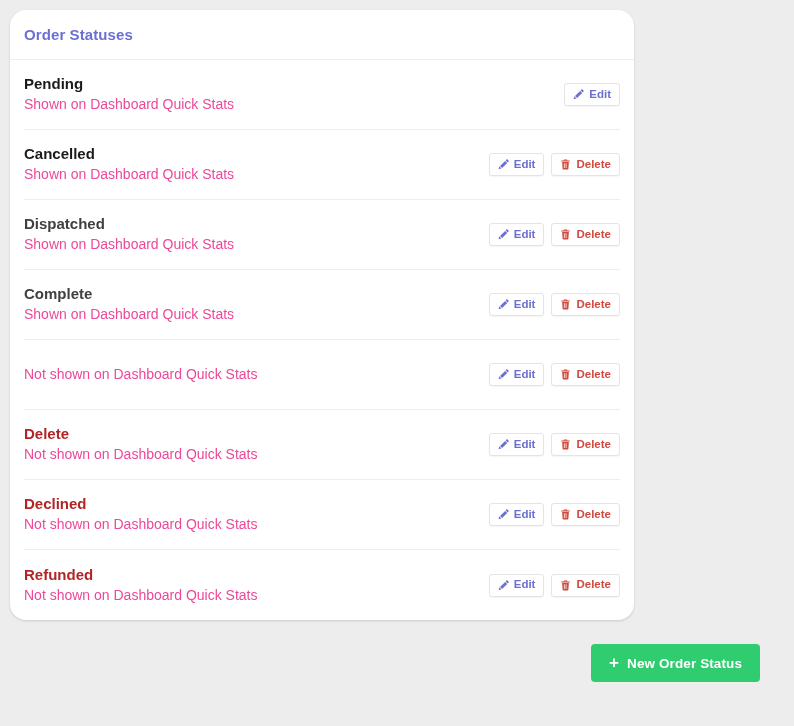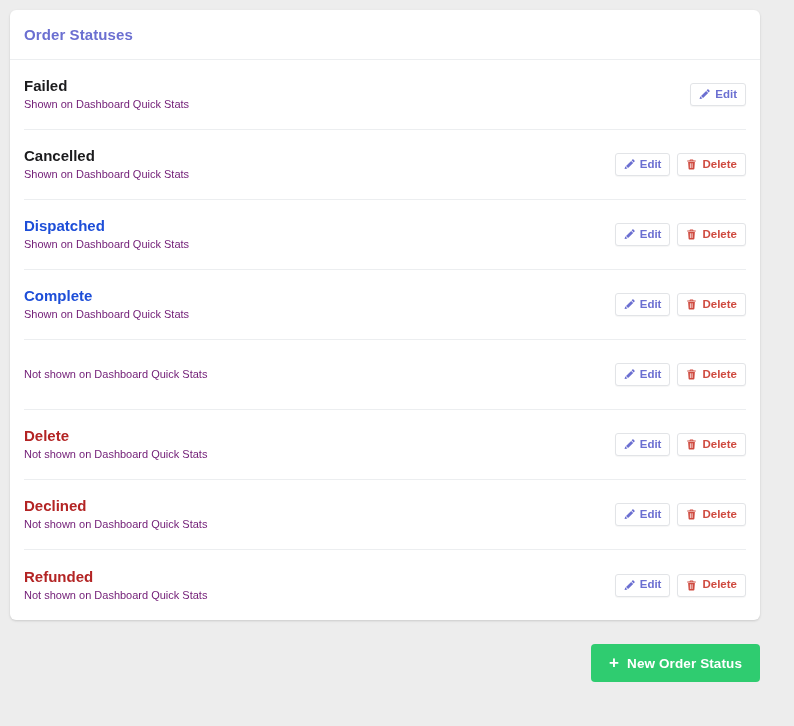--- a/index.html
+++ b/index.html
@@ -14,23 +14,23 @@
 
   .page {
     width: 794px;
     height: 726px;
     position: relative;
     padding: 10px;
   }
 
   
   .card {
-    width: 750px;
+    width: 624px;
     background: #ffffff;
-    border-radius: 6px;
+    border-radius: 16px;
     box-shadow: 0 1px 3px rgba(0,0,0,0.10), 0 1px 2px rgba(0,0,0,0.05);
     overflow: hidden;
   }
 
   .card-header {
     height: 50px;
     display: flex;
     align-items: center;
     padding: 0 14px;
     border-bottom: 1px solid #eceef0;
@@ -56,26 +56,26 @@
   .status-row:last-child { border-bottom: none; }
 
   .status-info { display: flex; flex-direction: column; gap: 3px; }
 
   .status-name {
     font-size: 15px;
     font-weight: 700;
     line-height: 1.2;
   }
   .status-name.neutral  { color: #1b1b1d; }
-  .status-name.success  { color: #1d4ed8; }
+  .status-name.success  { color: #404040; }
   .status-name.danger   { color: #b32424; }
 
   .status-sub {
-    font-size: 11px;
-    color: #701a75;
+    font-size: 14px;
+    color: #ec4899;
     line-height: 1.25;
   }
 
   .status-actions {
     display: flex;
     align-items: center;
     gap: 7px;
   }
 
   
@@ -140,21 +140,21 @@
 
   <div class="card">
 
     <div class="card-header">
       <span class="card-title">Order Statuses</span>
     </div>
 
     <div class="status-list">
         <div class="status-row">
           <div class="status-info">
-            <div class="status-name neutral">Failed</div>
+            <div class="status-name neutral">Pending</div>
             <div class="status-sub">Shown on Dashboard Quick Stats</div>
           </div>
           <div class="status-actions">
             <button class="btn-sm edit">
               <span>
                 <svg width="11" height="11" viewBox="0 0 16 16" fill="currentColor" aria-hidden="true">
                   <path d="M12.15 0.85a1.2 1.2 0 0 1 1.7 0l1.3 1.3a1.2 1.2 0 0 1 0 1.7l-1.1 1.1-3-3 1.1-1.1z"></path>
                   <path d="M10.35 2.75l3 3-7.4 7.4-3-3 7.4-7.4z"></path>
                   <path d="M2.3 11.05l2.65 2.65-3.5 0.9a0.45 0.45 0 0 1-0.55-0.55l0.9-3z"></path>
                 </svg>

